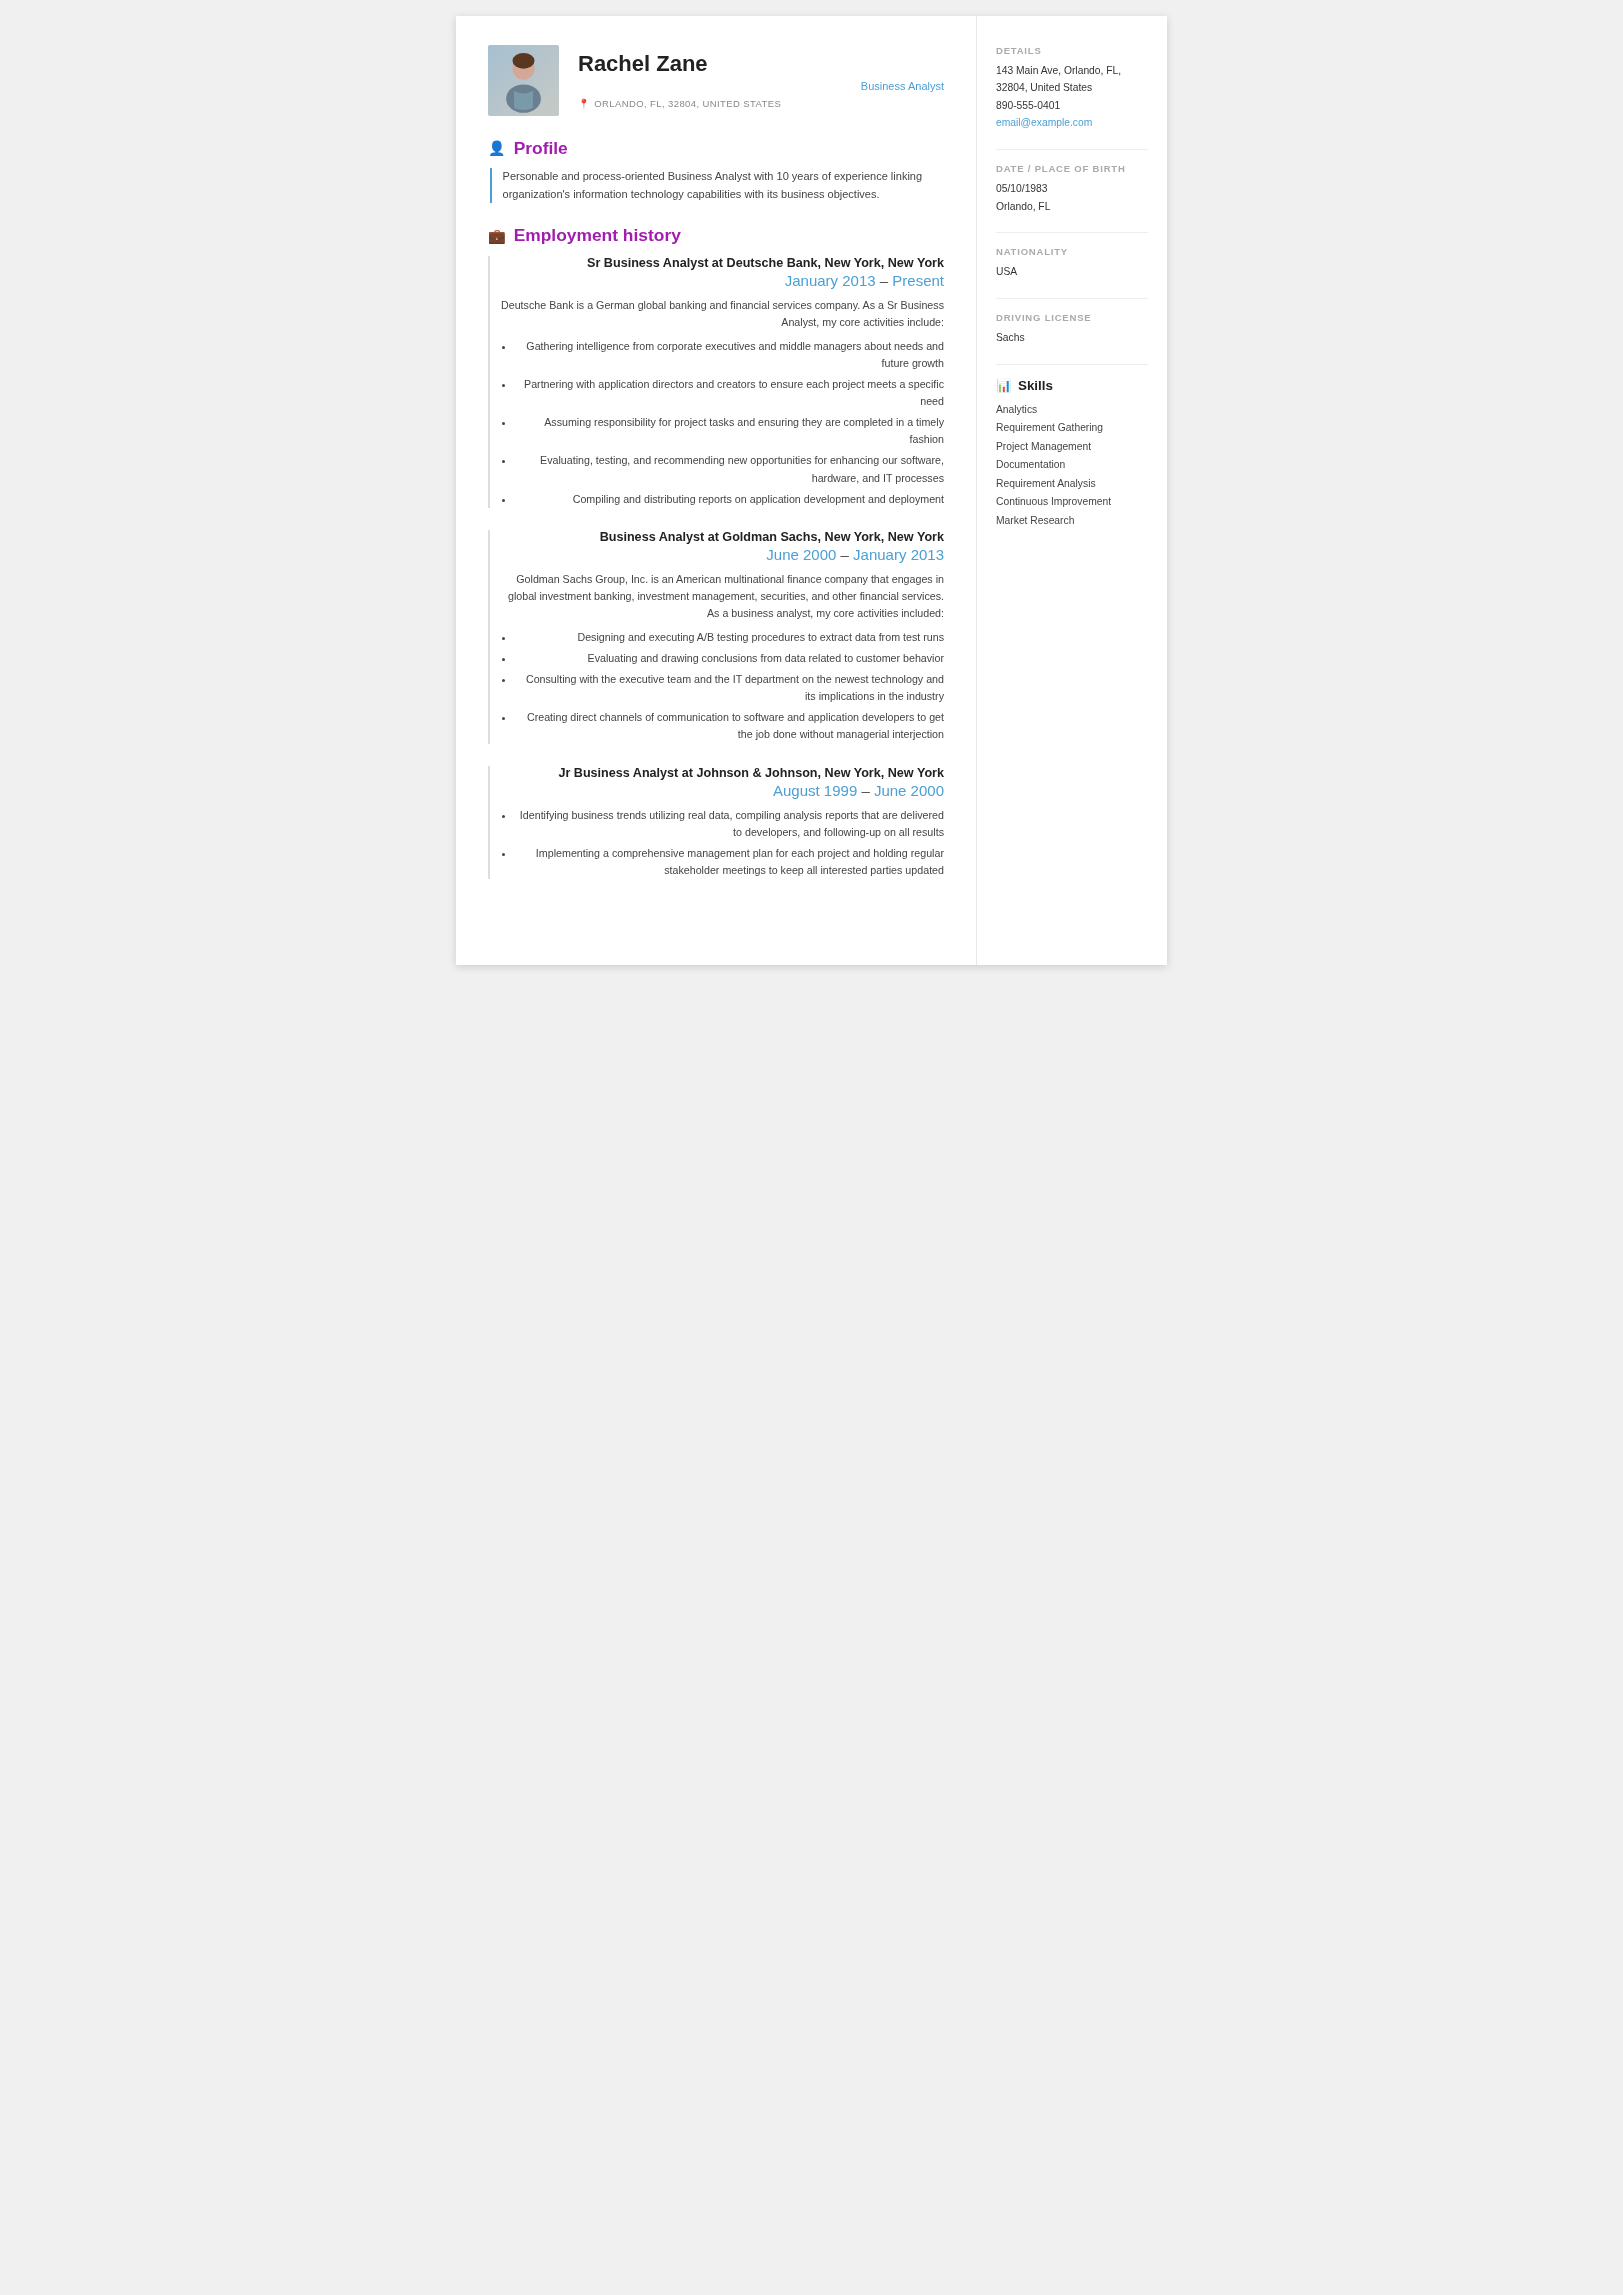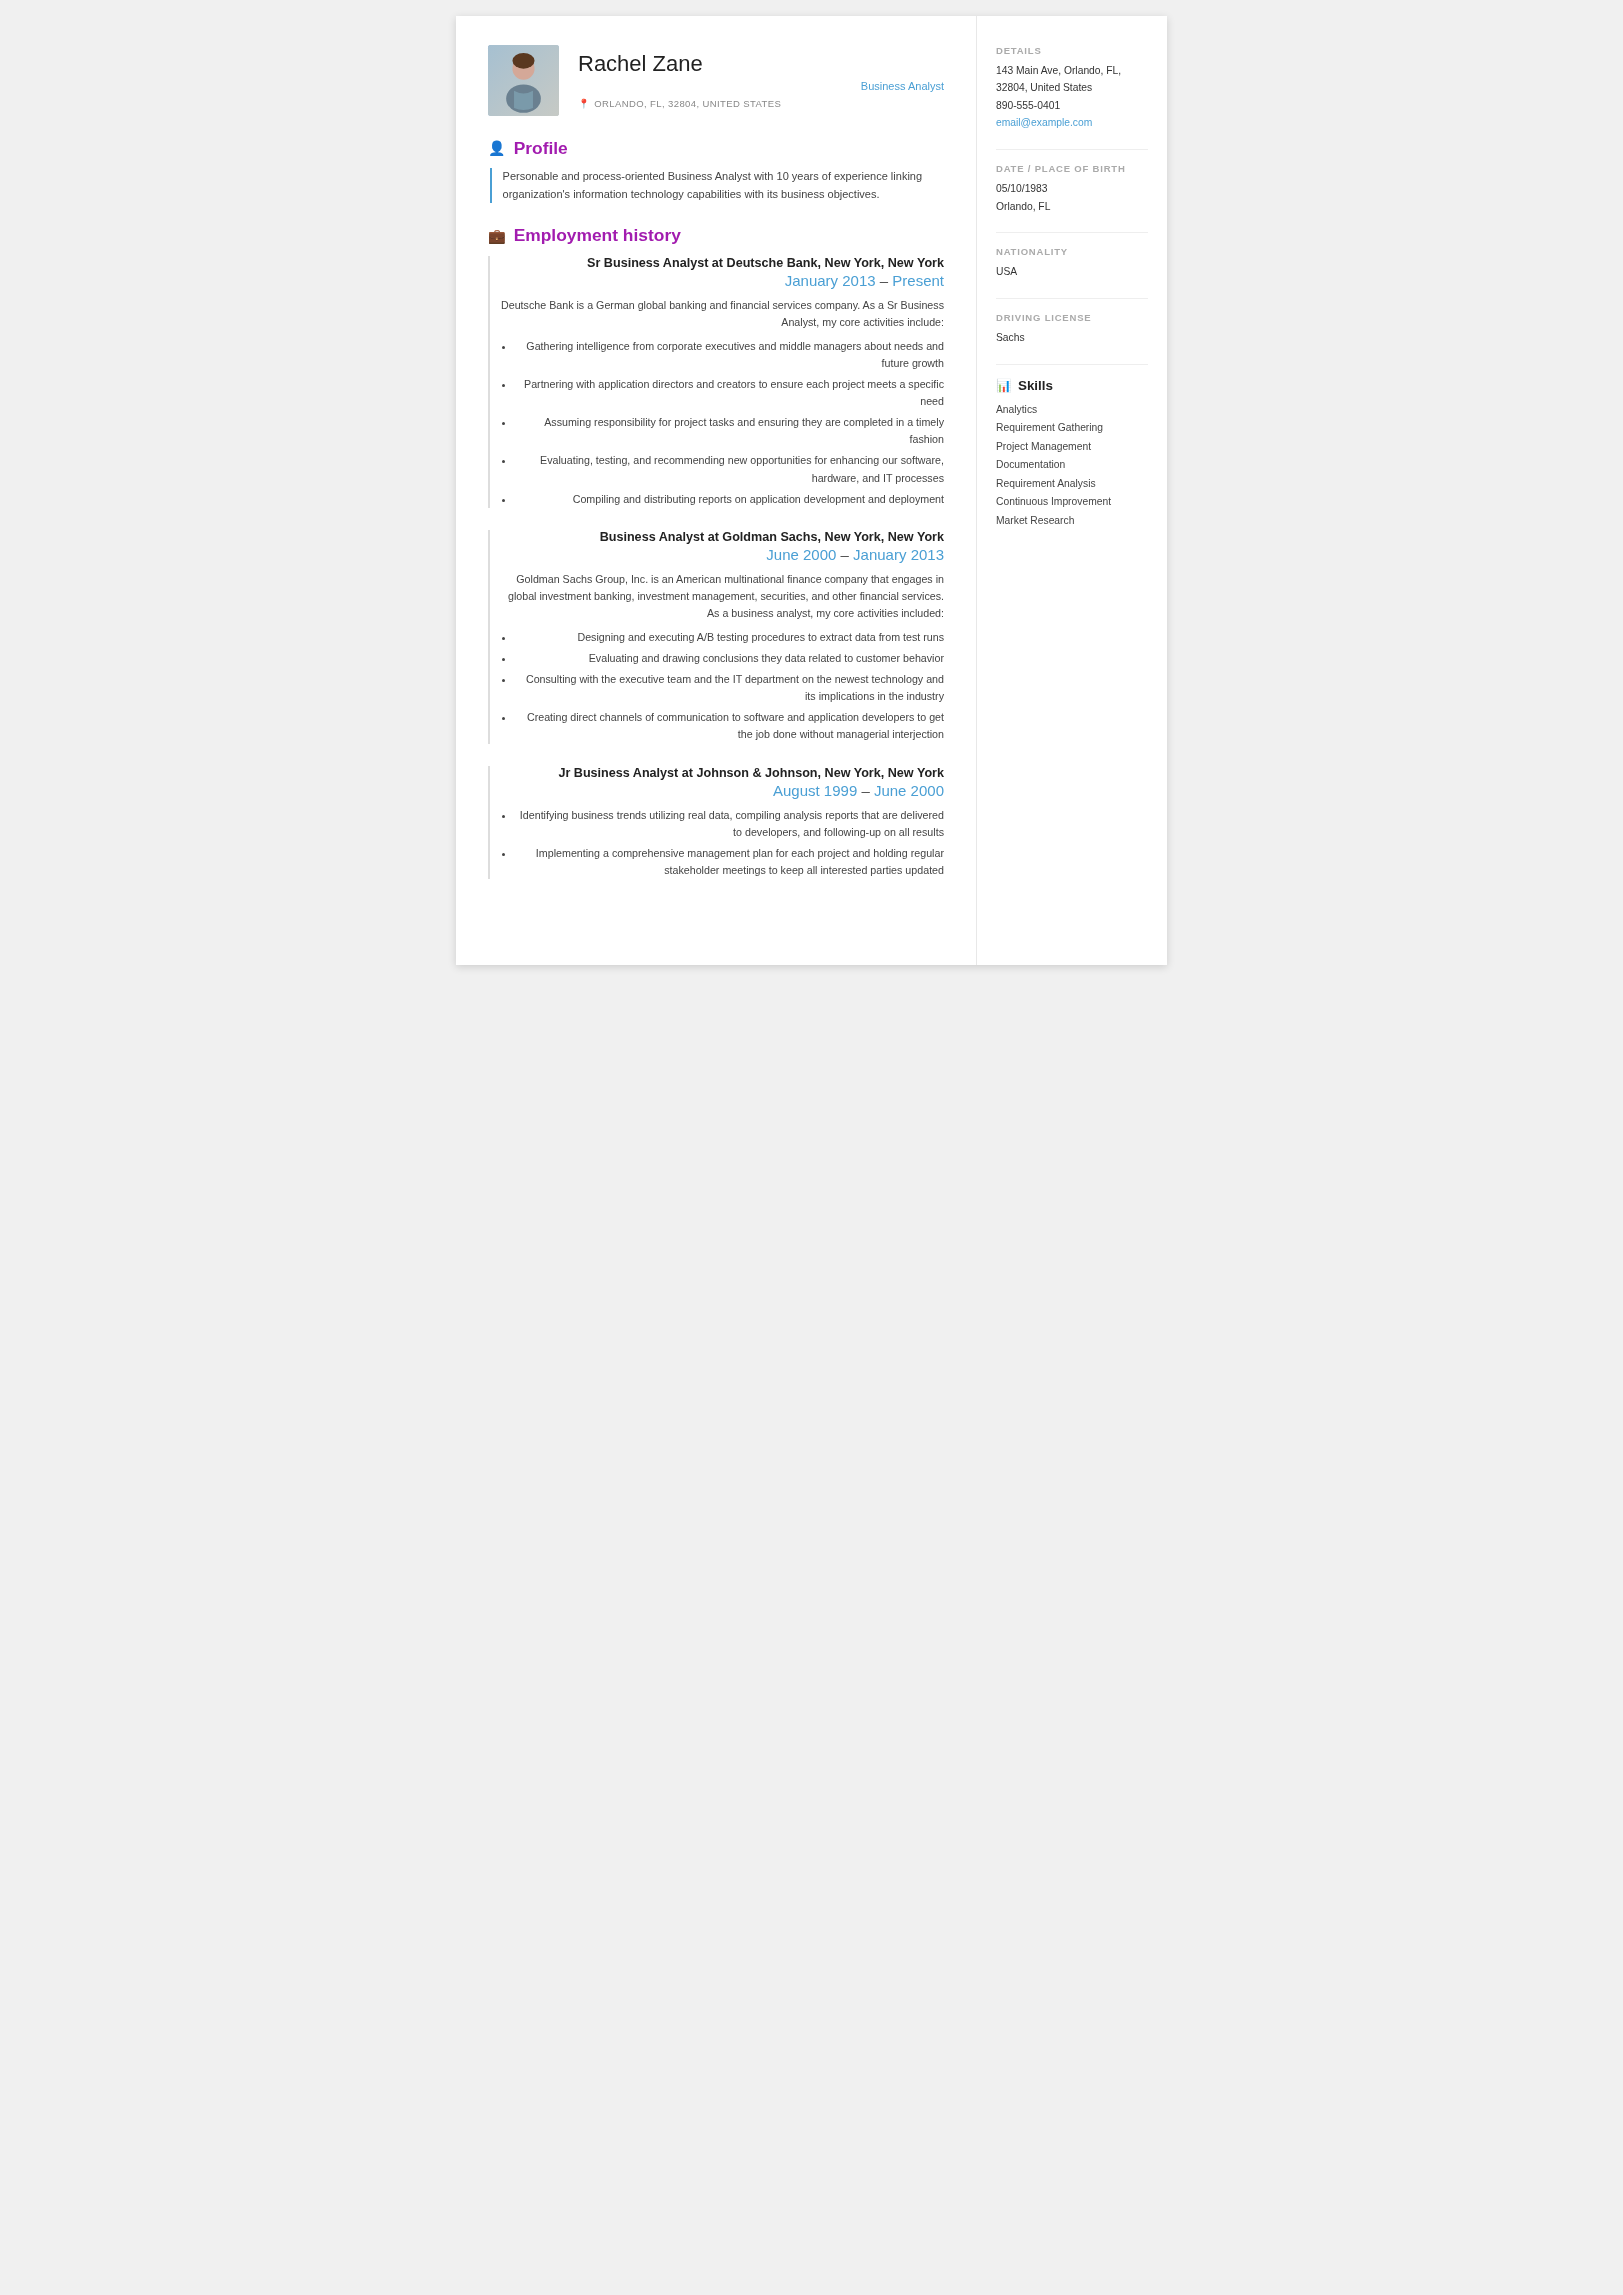--- a/index.html
+++ b/index.html
@@ -47,21 +47,21 @@
     }
     .avatar-img {
       width: 100%;
       height: 100%;
       background: linear-gradient(135deg, #8aabcc 0%, #c4d8e8 40%, #a0b8cc 70%, #d0c8b8 100%);
       position: relative;
     }
     .header-info { flex: 1; }
     .name {
       font-size: 22px;
-      font-weight: 400;
+      font-weight: 700;
       color: #222;
       margin-bottom: 3.2px;
     }
     .title-tag {
       color: #4a9fd4;
       font-size: 11px;
       margin-bottom: 6.3px;
       text-align: right;
     }
     .location {
@@ -253,21 +253,21 @@
               <li>Evaluating, testing, and recommending new opportunities for enhancing our software, hardware, and IT processes</li>
               <li>Compiling and distributing reports on application development and deployment</li>
             </ul>
           </div>
           <div class="job">
             <div class="job-title">Business Analyst at Goldman Sachs, New York, New York</div>
             <div class="job-dates">June 2000<span> – </span>January 2013</div>
             <p class="job-desc">Goldman Sachs Group, Inc. is an American multinational finance company that engages in global investment banking, investment management, securities, and other financial services. As a business analyst, my core activities included:</p>
             <ul class="job-bullets">
               <li>Designing and executing A/B testing procedures to extract data from test runs</li>
-              <li>Evaluating and drawing conclusions they data related to customer behavior</li>
+              <li>Evaluating and drawing conclusions from data related to customer behavior</li>
               <li>Consulting with the executive team and the IT department on the newest technology and its implications in the industry</li>
               <li>Creating direct channels of communication to software and application developers to get the job done without managerial interjection</li>
             </ul>
           </div>
           <div class="job">
             <div class="job-title">Jr Business Analyst at Johnson &amp; Johnson, New York, New York</div>
             <div class="job-dates">August 1999<span> – </span>June 2000</div>
             <ul class="job-bullets">
               <li>Identifying business trends utilizing real data, compiling analysis reports that are delivered to developers, and following-up on all results</li>
               <li>Implementing a comprehensive management plan for each project and holding regular stakeholder meetings to keep all interested parties updated</li>

